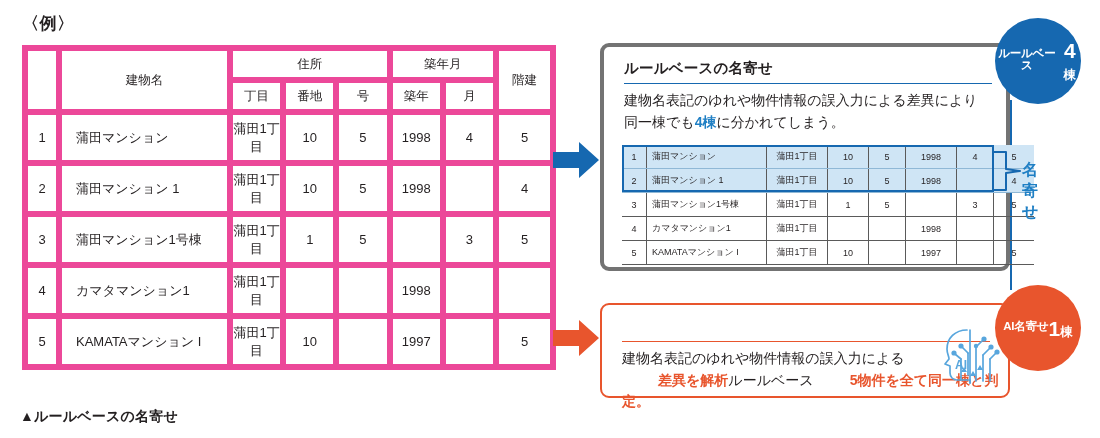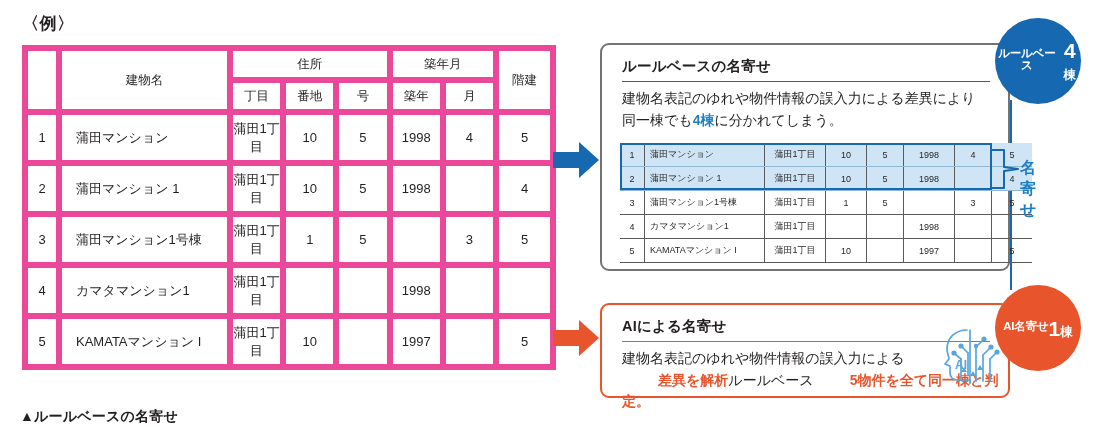--- a/index.html
+++ b/index.html
@@ -42,21 +42,21 @@
   
   .arrow{position:absolute;width:0;height:0;}
   .arrow svg{display:block;}
 
   
   .panel{
     position:absolute;background:#fff;border-radius:9px;box-sizing:border-box;
   }
   .panel-blue{
     left:600px;top:43px;width:410px;height:228px;
-    border:2px solid #737373;
+    border:4px solid #737373;
   }
   .panel-orange{
     left:600px;top:303px;width:410px;height:95px;
     border:2px solid #e8552d;
   }
   .panel-title{
     position:absolute;left:20px;top:12px;
     font-size:14.5px;font-weight:700;color:#231f20;letter-spacing:.2px;
   }
   .panel-rule{
@@ -287,21 +287,20 @@
 
     <div class="nayose-bracket">
       <svg width="30" height="40" viewBox="0 0 30 40">
         <path d="M1 1 L14 1 L14 18 L28 20 L14 22 L14 39 L1 39" fill="none" stroke="#1668b0" stroke-width="2" stroke-linejoin="round"></path>
       </svg>
     </div>
     <div class="nayose-label">名寄せ</div>
   </div>
 
   <div class="panel panel-orange">
-    <div class="panel-title">AIによる名寄せ</div>
     <div class="panel-rule"></div>
     <div class="panel-body">
       <span>建物名表記のゆれや物件情報の誤入力による</span><br>
       <span class="hl-orange">差異を解析</span><span>ルールベース</span><span class="hl-orange">5物件を全て同一棟と判定。</span>
     </div>
 
     <div class="ai-icon">
       <svg width="62" height="62" viewBox="0 0 62 62">
         <g fill="none" stroke="#58a6dd" stroke-width="1.7" stroke-linecap="round" stroke-linejoin="round">
           <path d="M27 5 C15 5 7 13 7 24 C7 29 9 31 9 34 L5 39 L10 41 L10 48 C10 52 13 55 17 55 L30 55 L30 58"></path>

